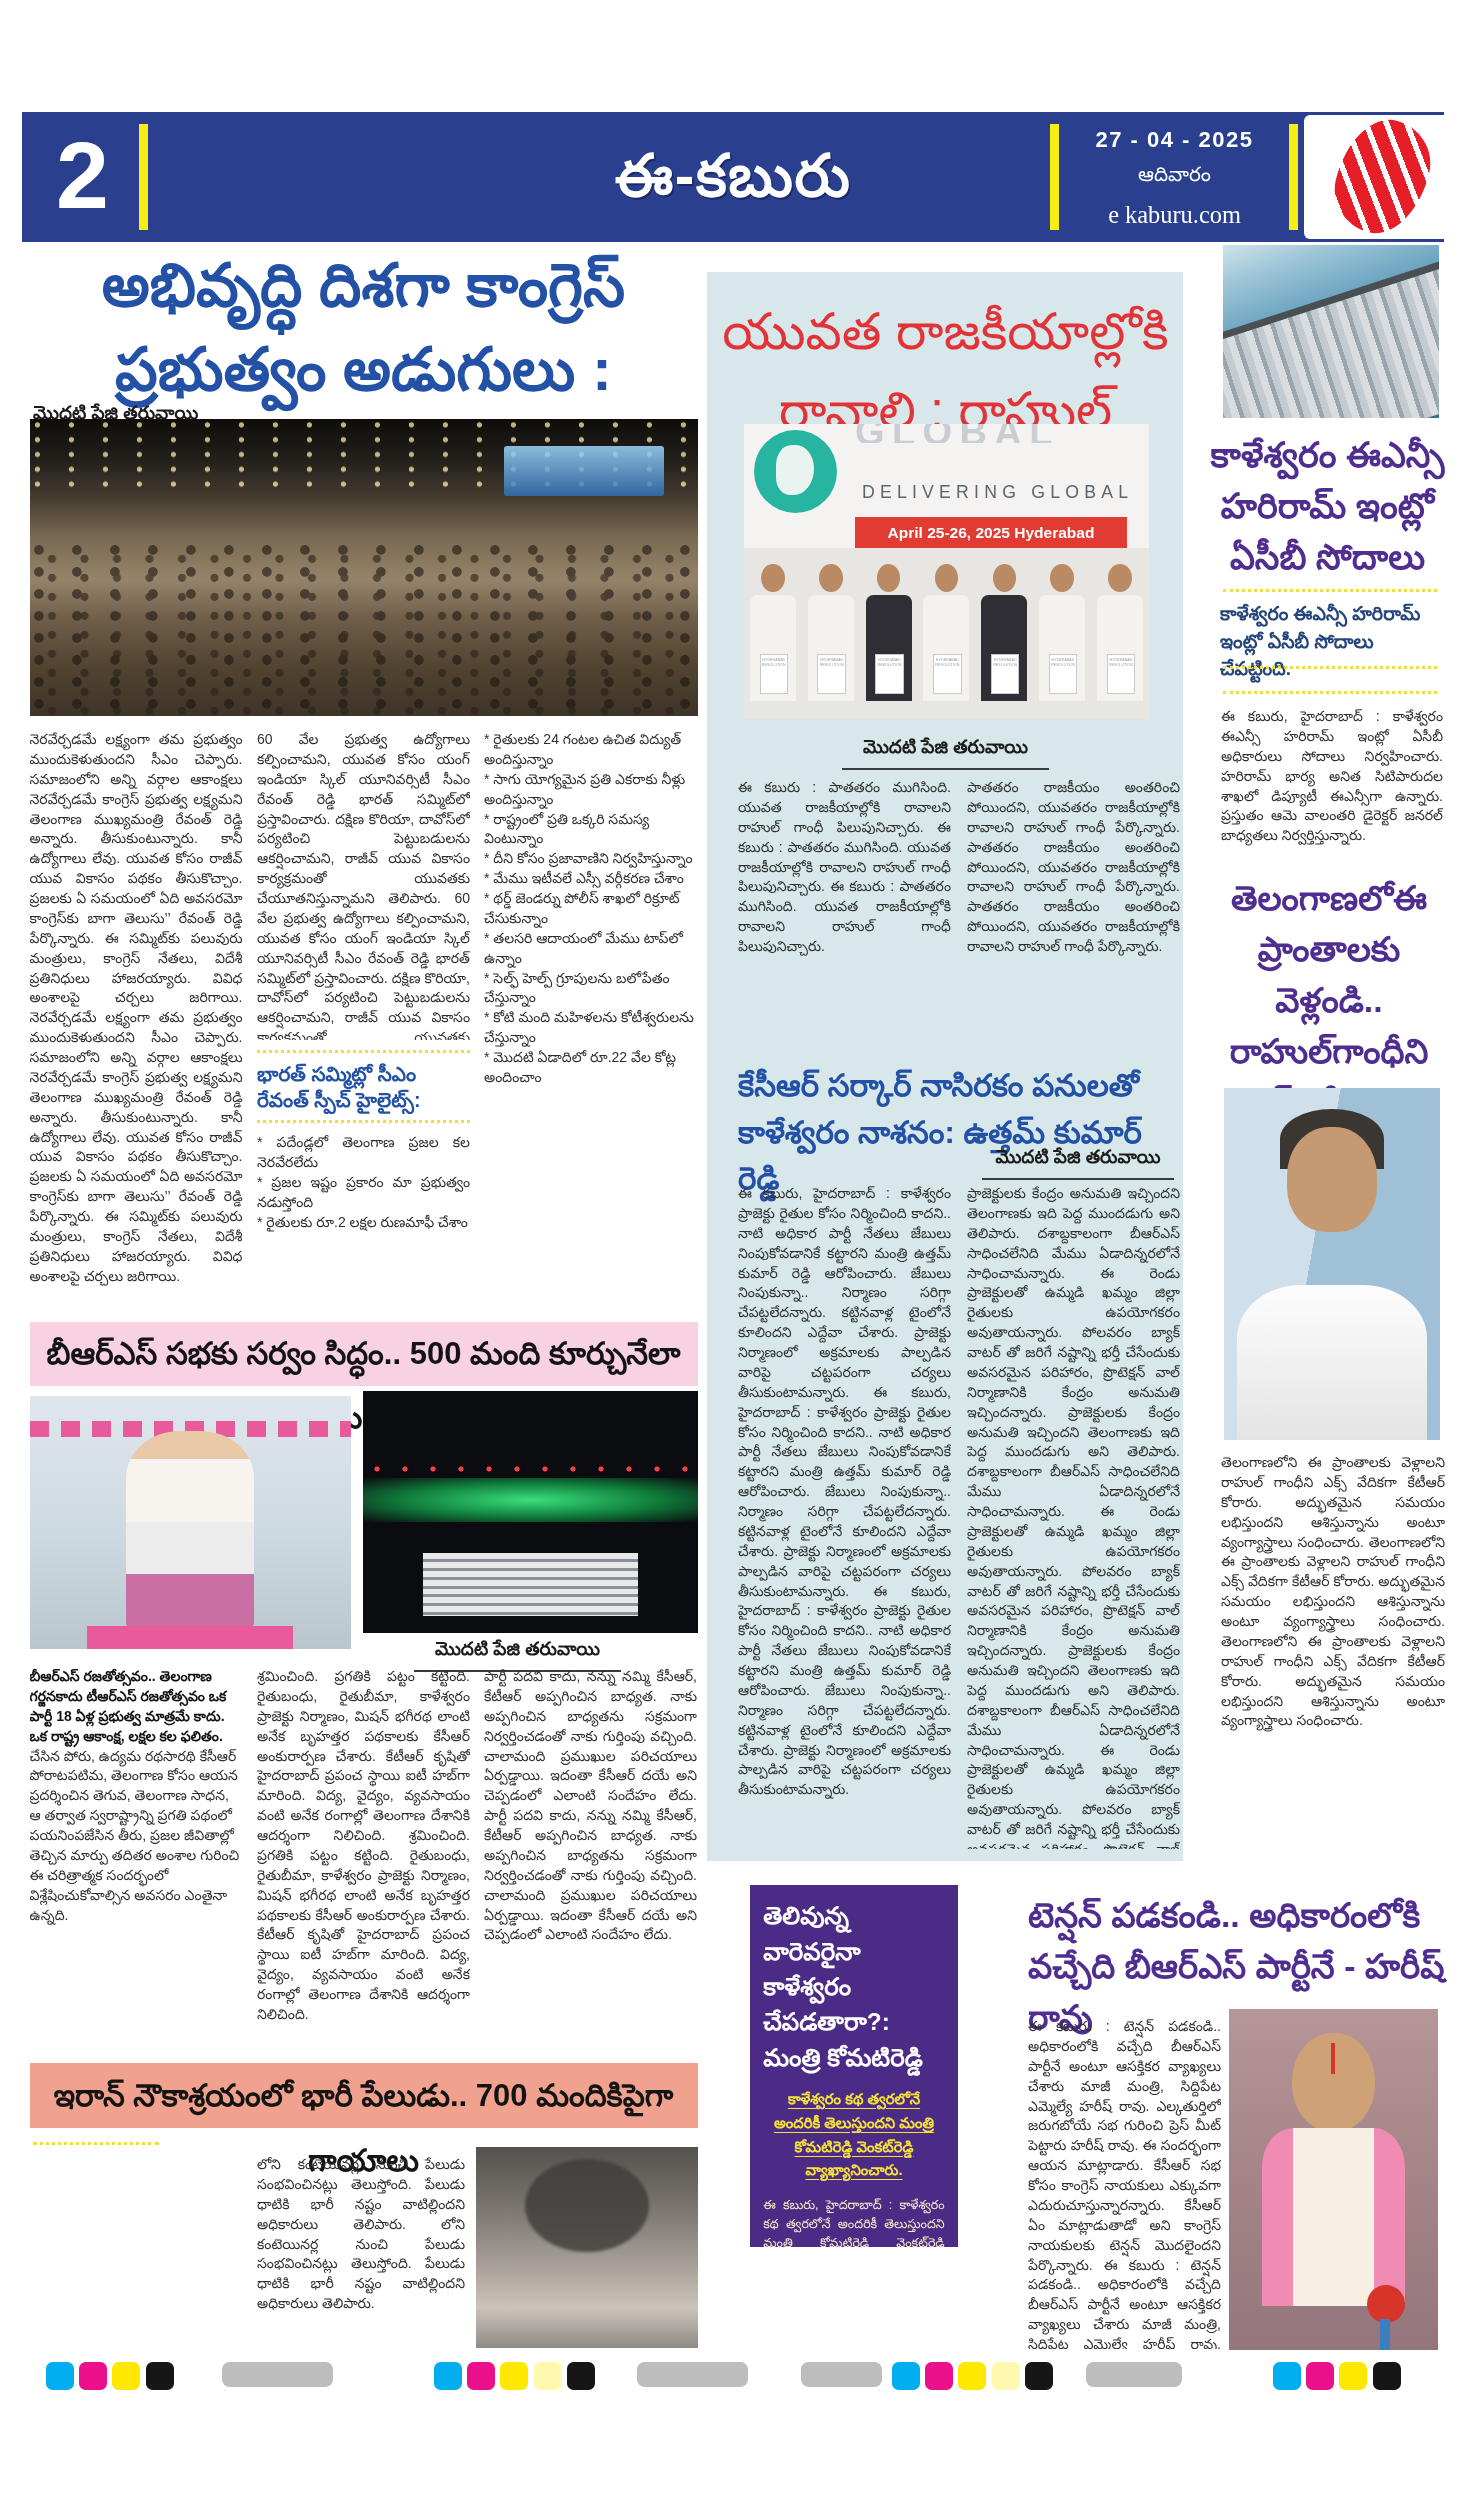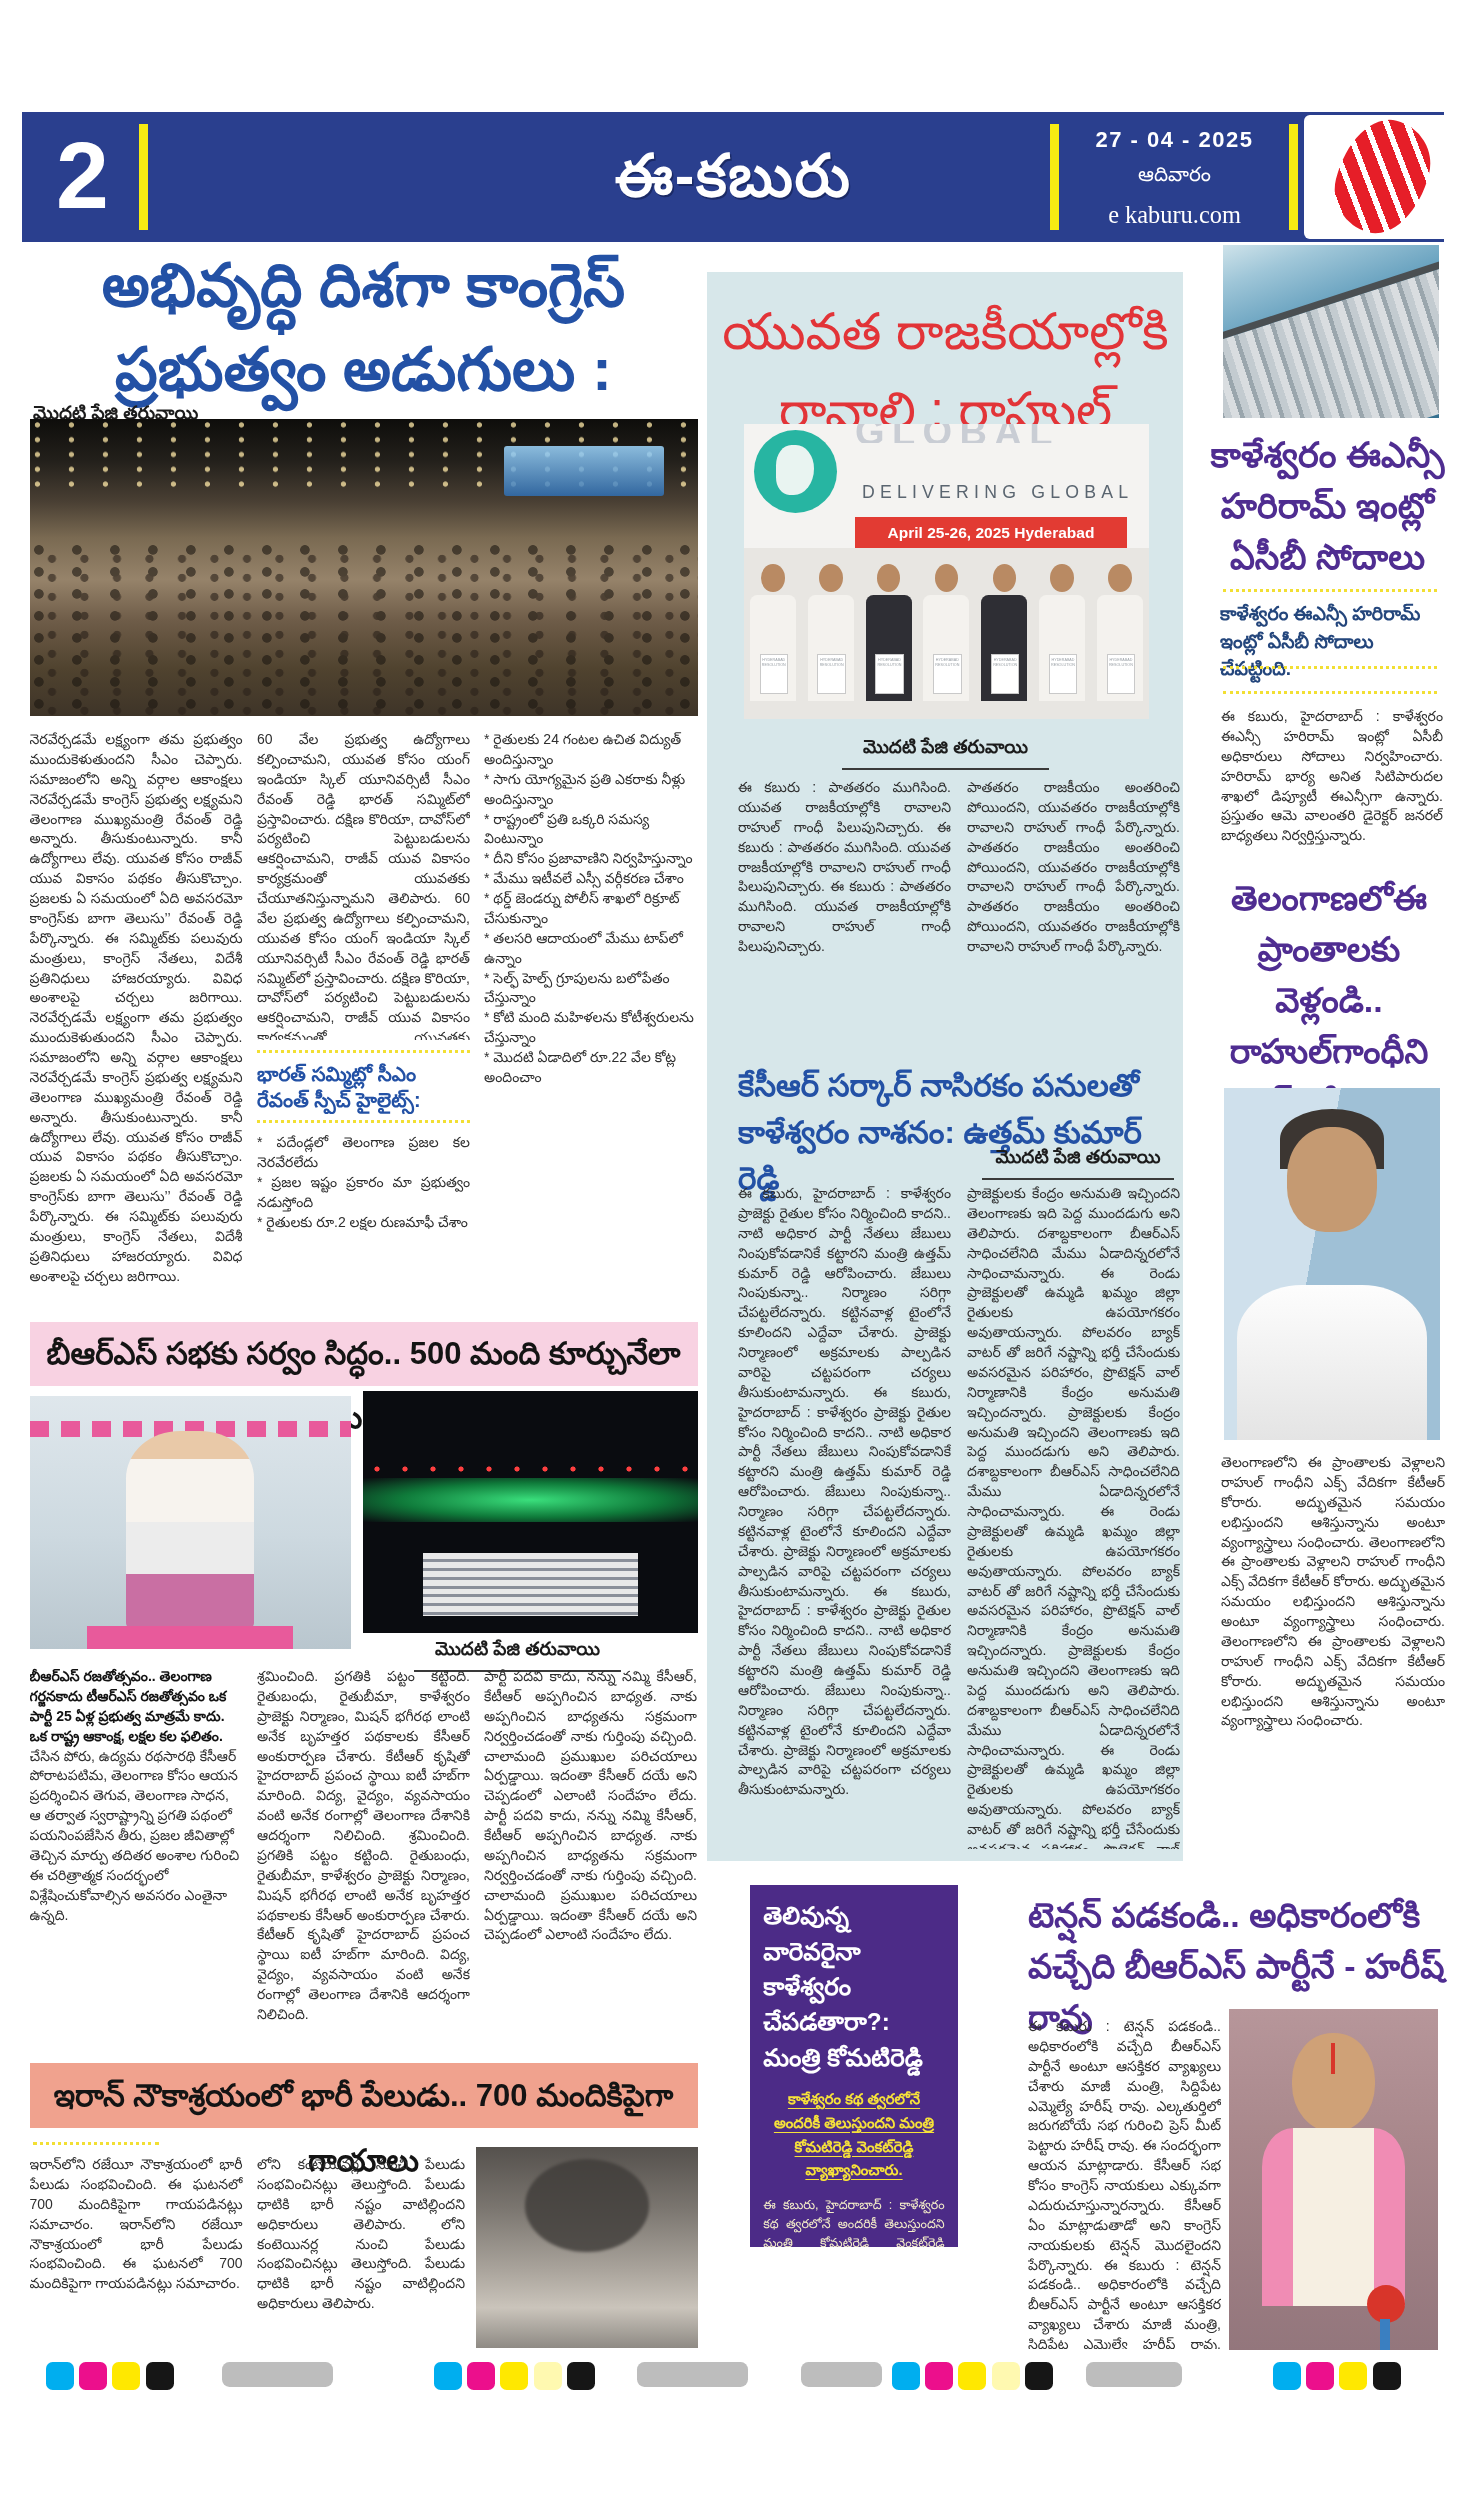--- a/index.html
+++ b/index.html
@@ -185,29 +185,28 @@
     <div class="kcr-base"></div>
   </div>
   <div class="photo photo-stage">
     <div class="st-reds"></div>
     <div class="st-green"></div>
     <div class="st-white"></div>
   </div>
   <div class="contd" style="left:414px;top:1638px;width:207px;text-align:center;">మొదటి పేజి తరువాయి</div>
 
   <div style="position:absolute;left:29.5px;top:1667px;width:213px;height:378px;overflow:hidden;">
-    <span style="font-weight:bold;color:#111;font-size:14px;line-height:1.42;">బీఆర్ఎస్ రజతోత్సవం.. తెలంగాణ గర్జనకాదు టీఆర్ఎస్ రజతోత్సవం ఒక పార్టీ 25 ఏళ్ల ప్రభుత్వ మాత్రమే కాదు. ఒక రాష్ట్ర ఆకాంక్ష, లక్షల కల ఫలితం.</span>
+    <span style="font-weight:bold;color:#111;font-size:14px;line-height:1.42;">బీఆర్ఎస్ రజతోత్సవం.. తెలంగాణ గర్జనకాదు టీఆర్ఎస్ రజతోత్సవం ఒక పార్టీ 18 ఏళ్ల ప్రభుత్వ మాత్రమే కాదు. ఒక రాష్ట్ర ఆకాంక్ష, లక్షల కల ఫలితం.</span>
     <span class="col" style="position:static;display:inline;">చేసిన పోరు, ఉద్యమ రథసారథి కేసీఆర్ పోరాటపటిమ, తెలంగాణ కోసం ఆయన ప్రదర్శించిన తెగువ, తెలంగాణ సాధన, ఆ తర్వాత స్వరాష్ట్రాన్ని ప్రగతి పథంలో పయనింపజేసిన తీరు, ప్రజల జీవితాల్లో తెచ్చిన మార్పు తదితర అంశాల గురించి ఈ చరిత్రాత్మక సందర్భంలో విశ్లేషించుకోవాల్సిన అవసరం ఎంతైనా ఉన్నది.</span>
   </div>
   <div class="col" style="left:257px;top:1667px;width:213px;height:378px;">శ్రమించింది. ప్రగతికి పట్టం కట్టింది. రైతుబంధు, రైతుబీమా, కాళేశ్వరం ప్రాజెక్టు నిర్మాణం, మిషన్ భగీరథ లాంటి అనేక బృహత్తర పథకాలకు కేసీఆర్ అంకురార్పణ చేశారు. కేటీఆర్ కృషితో హైదరాబాద్ ప్రపంచ స్థాయి ఐటీ హబ్‌గా మారింది. విద్య, వైద్యం, వ్యవసాయం వంటి అనేక రంగాల్లో తెలంగాణ దేశానికి ఆదర్శంగా నిలిచింది. శ్రమించింది. ప్రగతికి పట్టం కట్టింది. రైతుబంధు, రైతుబీమా, కాళేశ్వరం ప్రాజెక్టు నిర్మాణం, మిషన్ భగీరథ లాంటి అనేక బృహత్తర పథకాలకు కేసీఆర్ అంకురార్పణ చేశారు. కేటీఆర్ కృషితో హైదరాబాద్ ప్రపంచ స్థాయి ఐటీ హబ్‌గా మారింది. విద్య, వైద్యం, వ్యవసాయం వంటి అనేక రంగాల్లో తెలంగాణ దేశానికి ఆదర్శంగా నిలిచింది.</div>
   <div class="col" style="left:484px;top:1667px;width:213px;height:378px;">పార్టీ పదవి కాదు, నన్ను నమ్మి కేసీఆర్, కేటీఆర్ అప్పగించిన బాధ్యత. నాకు అప్పగించిన బాధ్యతను సక్రమంగా నిర్వర్తించడంతో నాకు గుర్తింపు వచ్చింది. చాలామంది ప్రముఖుల పరిచయాలు ఏర్పడ్డాయి. ఇదంతా కేసీఆర్ దయే అని చెప్పడంలో ఎలాంటి సందేహం లేదు. పార్టీ పదవి కాదు, నన్ను నమ్మి కేసీఆర్, కేటీఆర్ అప్పగించిన బాధ్యత. నాకు అప్పగించిన బాధ్యతను సక్రమంగా నిర్వర్తించడంతో నాకు గుర్తింపు వచ్చింది. చాలామంది ప్రముఖుల పరిచయాలు ఏర్పడ్డాయి. ఇదంతా కేసీఆర్ దయే అని చెప్పడంలో ఎలాంటి సందేహం లేదు.</div>
 
   <div class="banner banner-salmon">ఇరాన్ నౌకాశ్రయంలో భారీ పేలుడు.. 700 మందికిపైగా గాయాలు</div>
   <div class="dotline" style="left:33px;top:2142px;width:126px;"></div>
-  <div class="col" style="left:29.5px;top:2155px;width:213px;height:196px;">ఇరాన్‌లోని రజేయీ నౌకాశ్రయంలో భారీ పేలుడు సంభవించింది. ఈ ఘటనలో 700 మందికిపైగా గాయపడినట్లు సమాచారం. ఇరాన్‌లోని రజేయీ నౌకాశ్రయంలో భారీ పేలుడు సంభవించింది. ఈ ఘటనలో 700 మందికిపైగా గాయపడినట్లు సమాచారం.</div>
   <div class="col" style="left:257px;top:2155px;width:208px;height:196px;">లోని కంటెయినర్ల నుంచి పేలుడు సంభవించినట్లు తెలుస్తోంది. పేలుడు ధాటికి భారీ నష్టం వాటిల్లిందని అధికారులు తెలిపారు. లోని కంటెయినర్ల నుంచి పేలుడు సంభవించినట్లు తెలుస్తోంది. పేలుడు ధాటికి భారీ నష్టం వాటిల్లిందని అధికారులు తెలిపారు.</div>
   <div class="photo photo-smoke">
     <div class="smoke-plume"></div>
   </div>
 
   <div class="mid-box"></div>
   <div class="rahul-head">యువత రాజకీయాల్లోకి రావాలి : రాహుల్</div>
 
   <div class="photo photo-summit">
     <div class="ps-banner">

